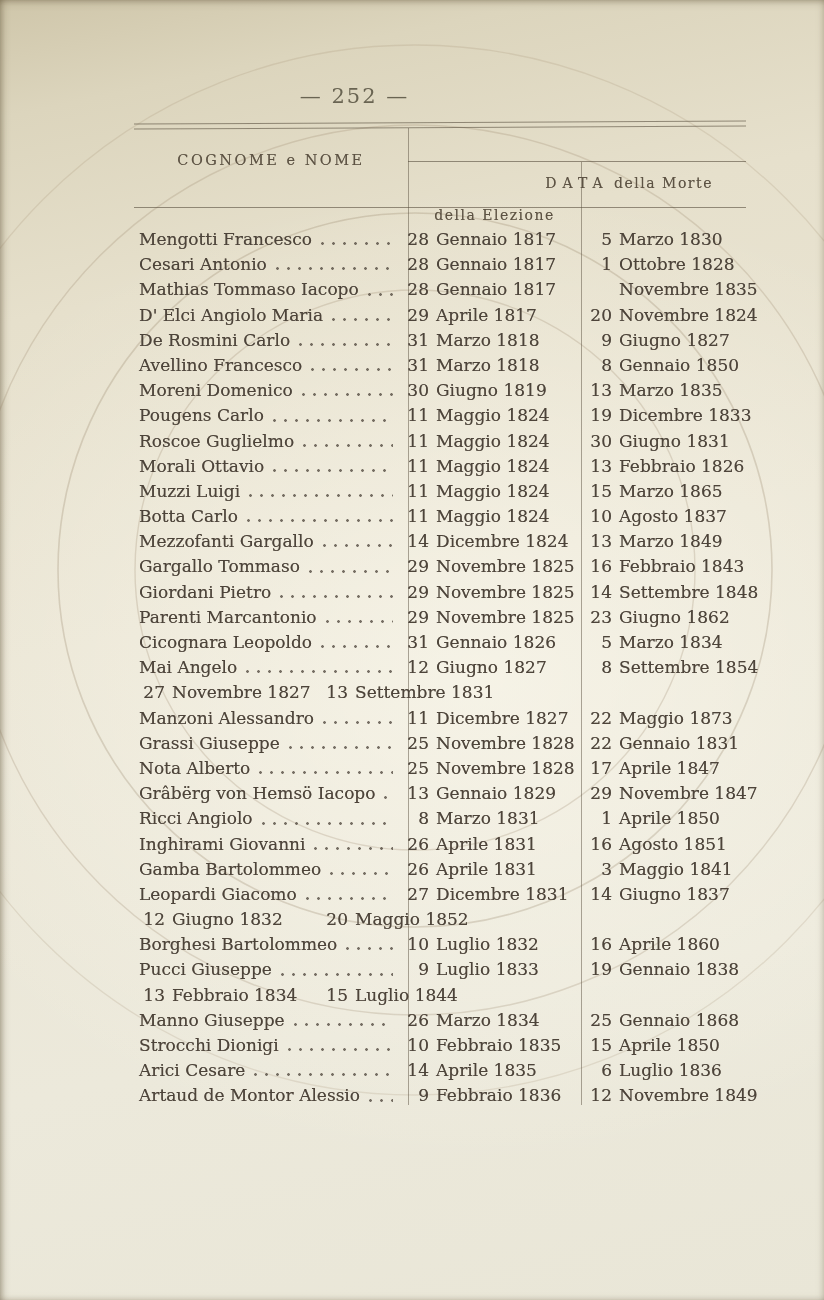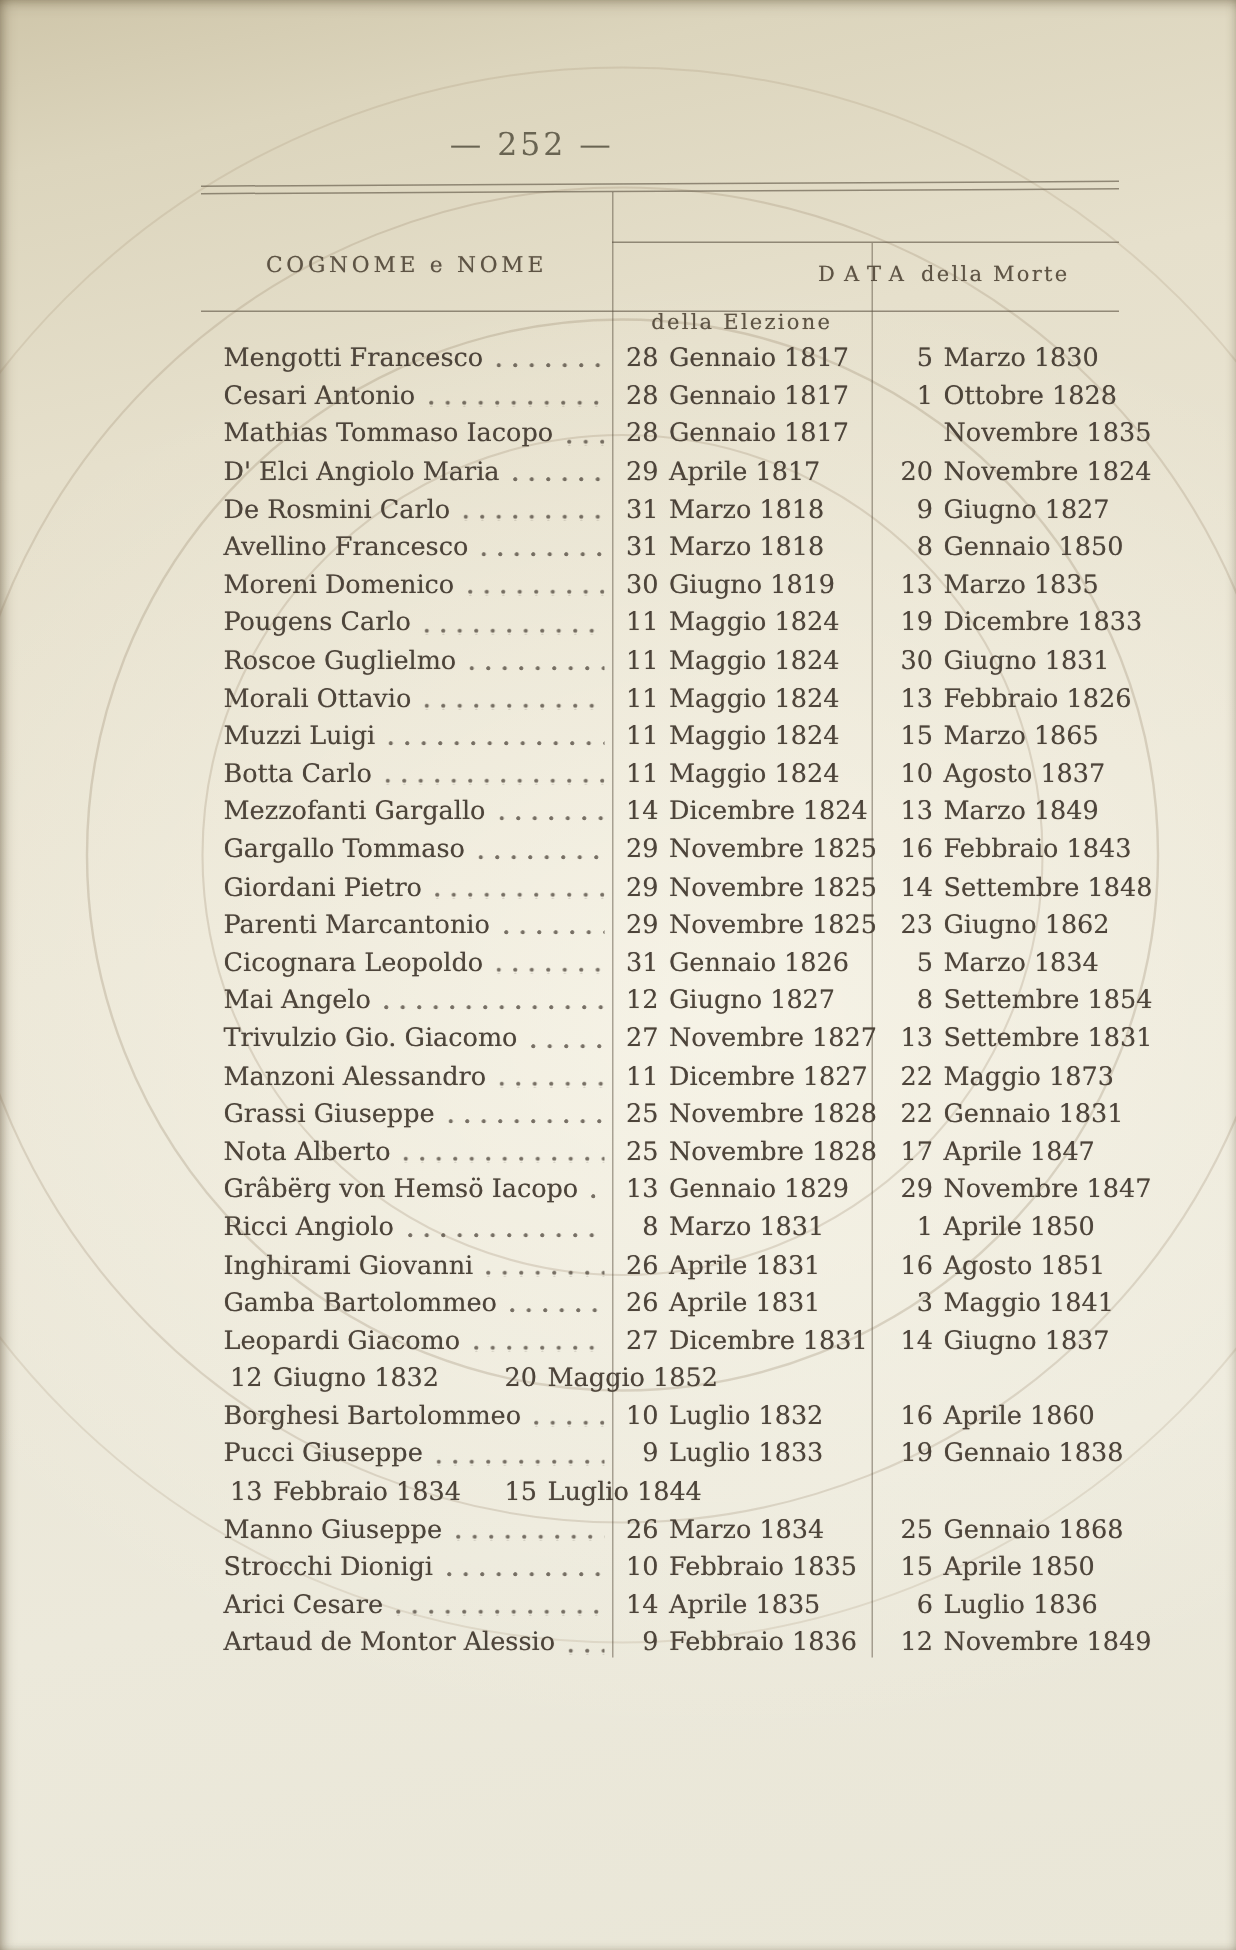--- a/index.html
+++ b/index.html
@@ -36,27 +36,27 @@
   .rule-top-2{left:134px;top:127px;width:612px;transform:rotate(-0.3deg);}
   .rule-under-data{left:408px;top:161px;width:338px;}
   .rule-under-subheads{left:134px;top:207px;width:612px;}
   .v-name-data{left:408px;top:128px;height:977px;}
   .v-elez-morte{left:581px;top:162px;height:943px;}
   .hdr{
     position:absolute;color:#5d5344;letter-spacing:2.5px;
     font-size:14.5px;white-space:nowrap;
     text-shadow:0 0 .5px rgba(93,83,68,.5);
   }
-  .hdr-name{left:134px;top:152px;width:274px;text-align:center;margin-top:17px;}
+  .hdr-name{left:134px;top:152px;width:274px;text-align:center;}
   .hdr-data{left:408px;top:133px;width:338px;text-align:center;letter-spacing:6px;font-size:14px;margin-top:42px;}
   .hdr-elez{left:408px;top:175px;width:173px;text-align:center;letter-spacing:1.5px;font-size:14px;margin-top:32px;}
   .hdr-morte{left:581px;top:175px;width:165px;text-align:center;letter-spacing:1.5px;font-size:14px;}
   
   .rows{
-    position:absolute;left:149px;top:227px;width:612px;
+    position:absolute;left:139px;top:227px;width:612px;
     font-size:17px;color:#4d443a;
     text-shadow:0 0 .45px rgba(77,68,58,.55);
   }
   .row{display:flex;height:25.2px;line-height:25.2px;white-space:nowrap;}
   .cell-name{flex:0 0 264px;display:flex;min-width:0;}
   .nm{flex:0 0 auto;}
   .leader{
     flex:1 1 auto;align-self:flex-end;height:4px;
     margin:0 10px 6px 9px;
     background-image:radial-gradient(circle at 1.5px 1.5px, rgba(77,68,58,.75) 1.1px, rgba(77,68,58,0) 1.6px);
@@ -341,24 +341,20 @@
         <span class="cell-date elez">
           <span class="day">12</span>
           <span class="rest">Giugno 1827</span>
         </span>
         <span class="cell-date morte">
           <span class="day">8</span>
           <span class="rest">Settembre 1854</span>
         </span>
       </div>
       <div class="row">
-        <span class="cell-name">
-          <span class="nm">Trivulzio Gio. Giacomo</span>
-          <span class="leader"></span>
-        </span>
         <span class="cell-date elez">
           <span class="day">27</span>
           <span class="rest">Novembre 1827</span>
         </span>
         <span class="cell-date morte">
           <span class="day">13</span>
           <span class="rest">Settembre 1831</span>
         </span>
       </div>
       <div class="row">

